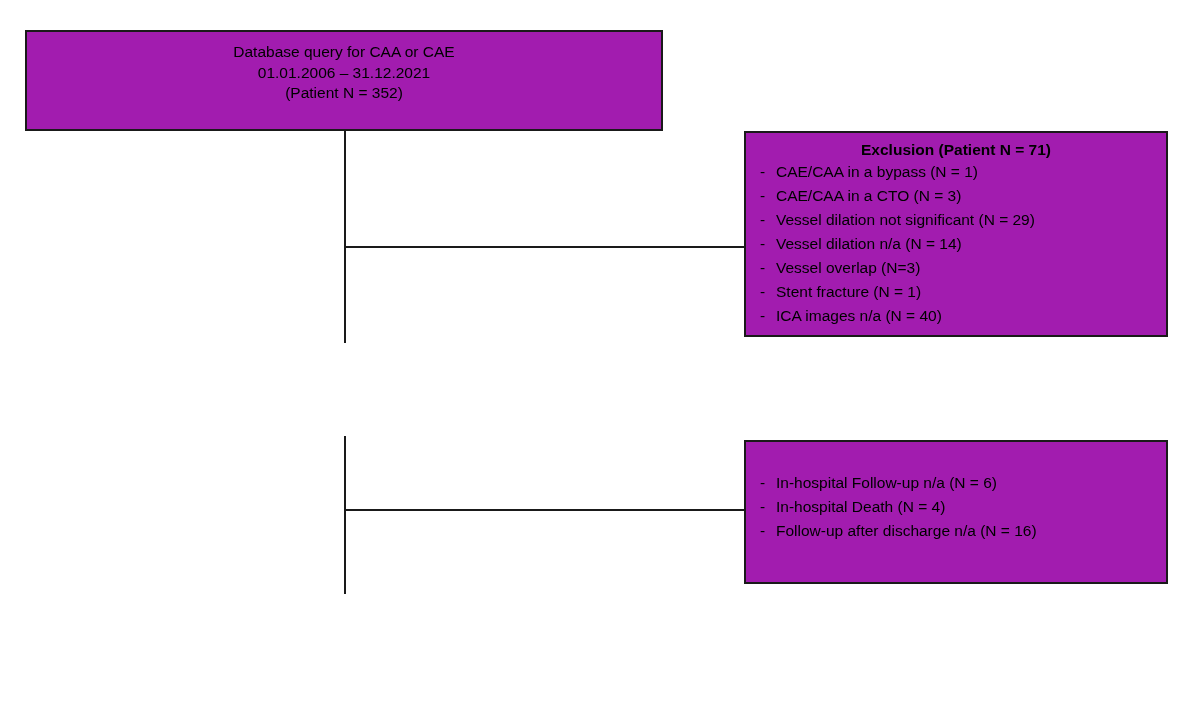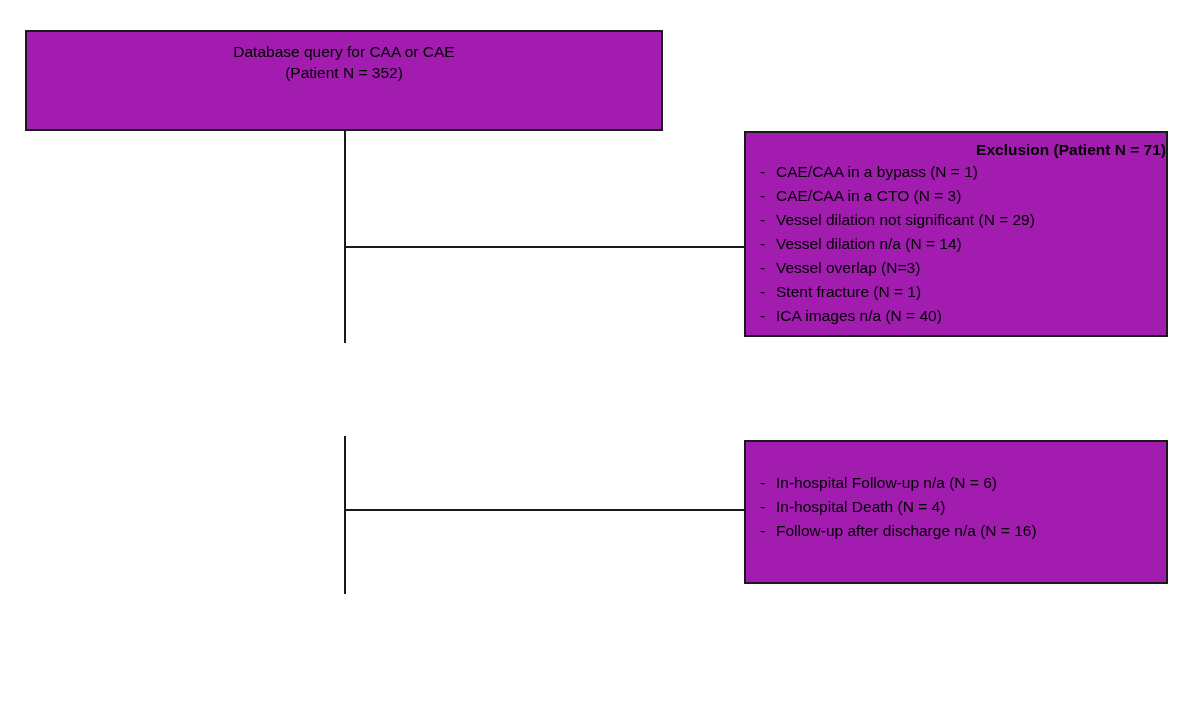--- a/index.html
+++ b/index.html
@@ -77,21 +77,21 @@
     height: 144px;
     align-items: stretch;
     justify-content: center;
     padding-bottom: 10px;
   }
 
   .exclusion-title {
     font-size: 15.5px;
     line-height: 21px;
     font-weight: bold;
-    text-align: right;
+    text-align: center;
     white-space: nowrap;
   }
 
   .exclusion-list {
     list-style: none;
     margin: 0;
     padding: 0;
   }
   .exclusion-item {
     display: flex;
@@ -128,20 +128,21 @@
 
 <div id="flowchart">
 
   <div class="connector v-line" id="conn-v-1"></div>
   <div class="connector h-line" id="conn-h-1"></div>
   <div class="connector v-line" id="conn-v-2"></div>
   <div class="connector h-line" id="conn-h-2"></div>
 
   <div class="node-box" id="box-database">
     <div class="node-text">Database query for CAA or CAE</div>
+    <div class="node-text">01.01.2006 – 31.12.2021</div>
     <div class="node-text">(Patient N = 352)</div>
   </div>
 
 
 
   <div class="node-box" id="box-exclusion-1">
     <div class="exclusion-title">Exclusion (Patient N = 71)</div>
     <ul class="exclusion-list">
       <li class="exclusion-item">
         <span class="exclusion-dash">-</span>

